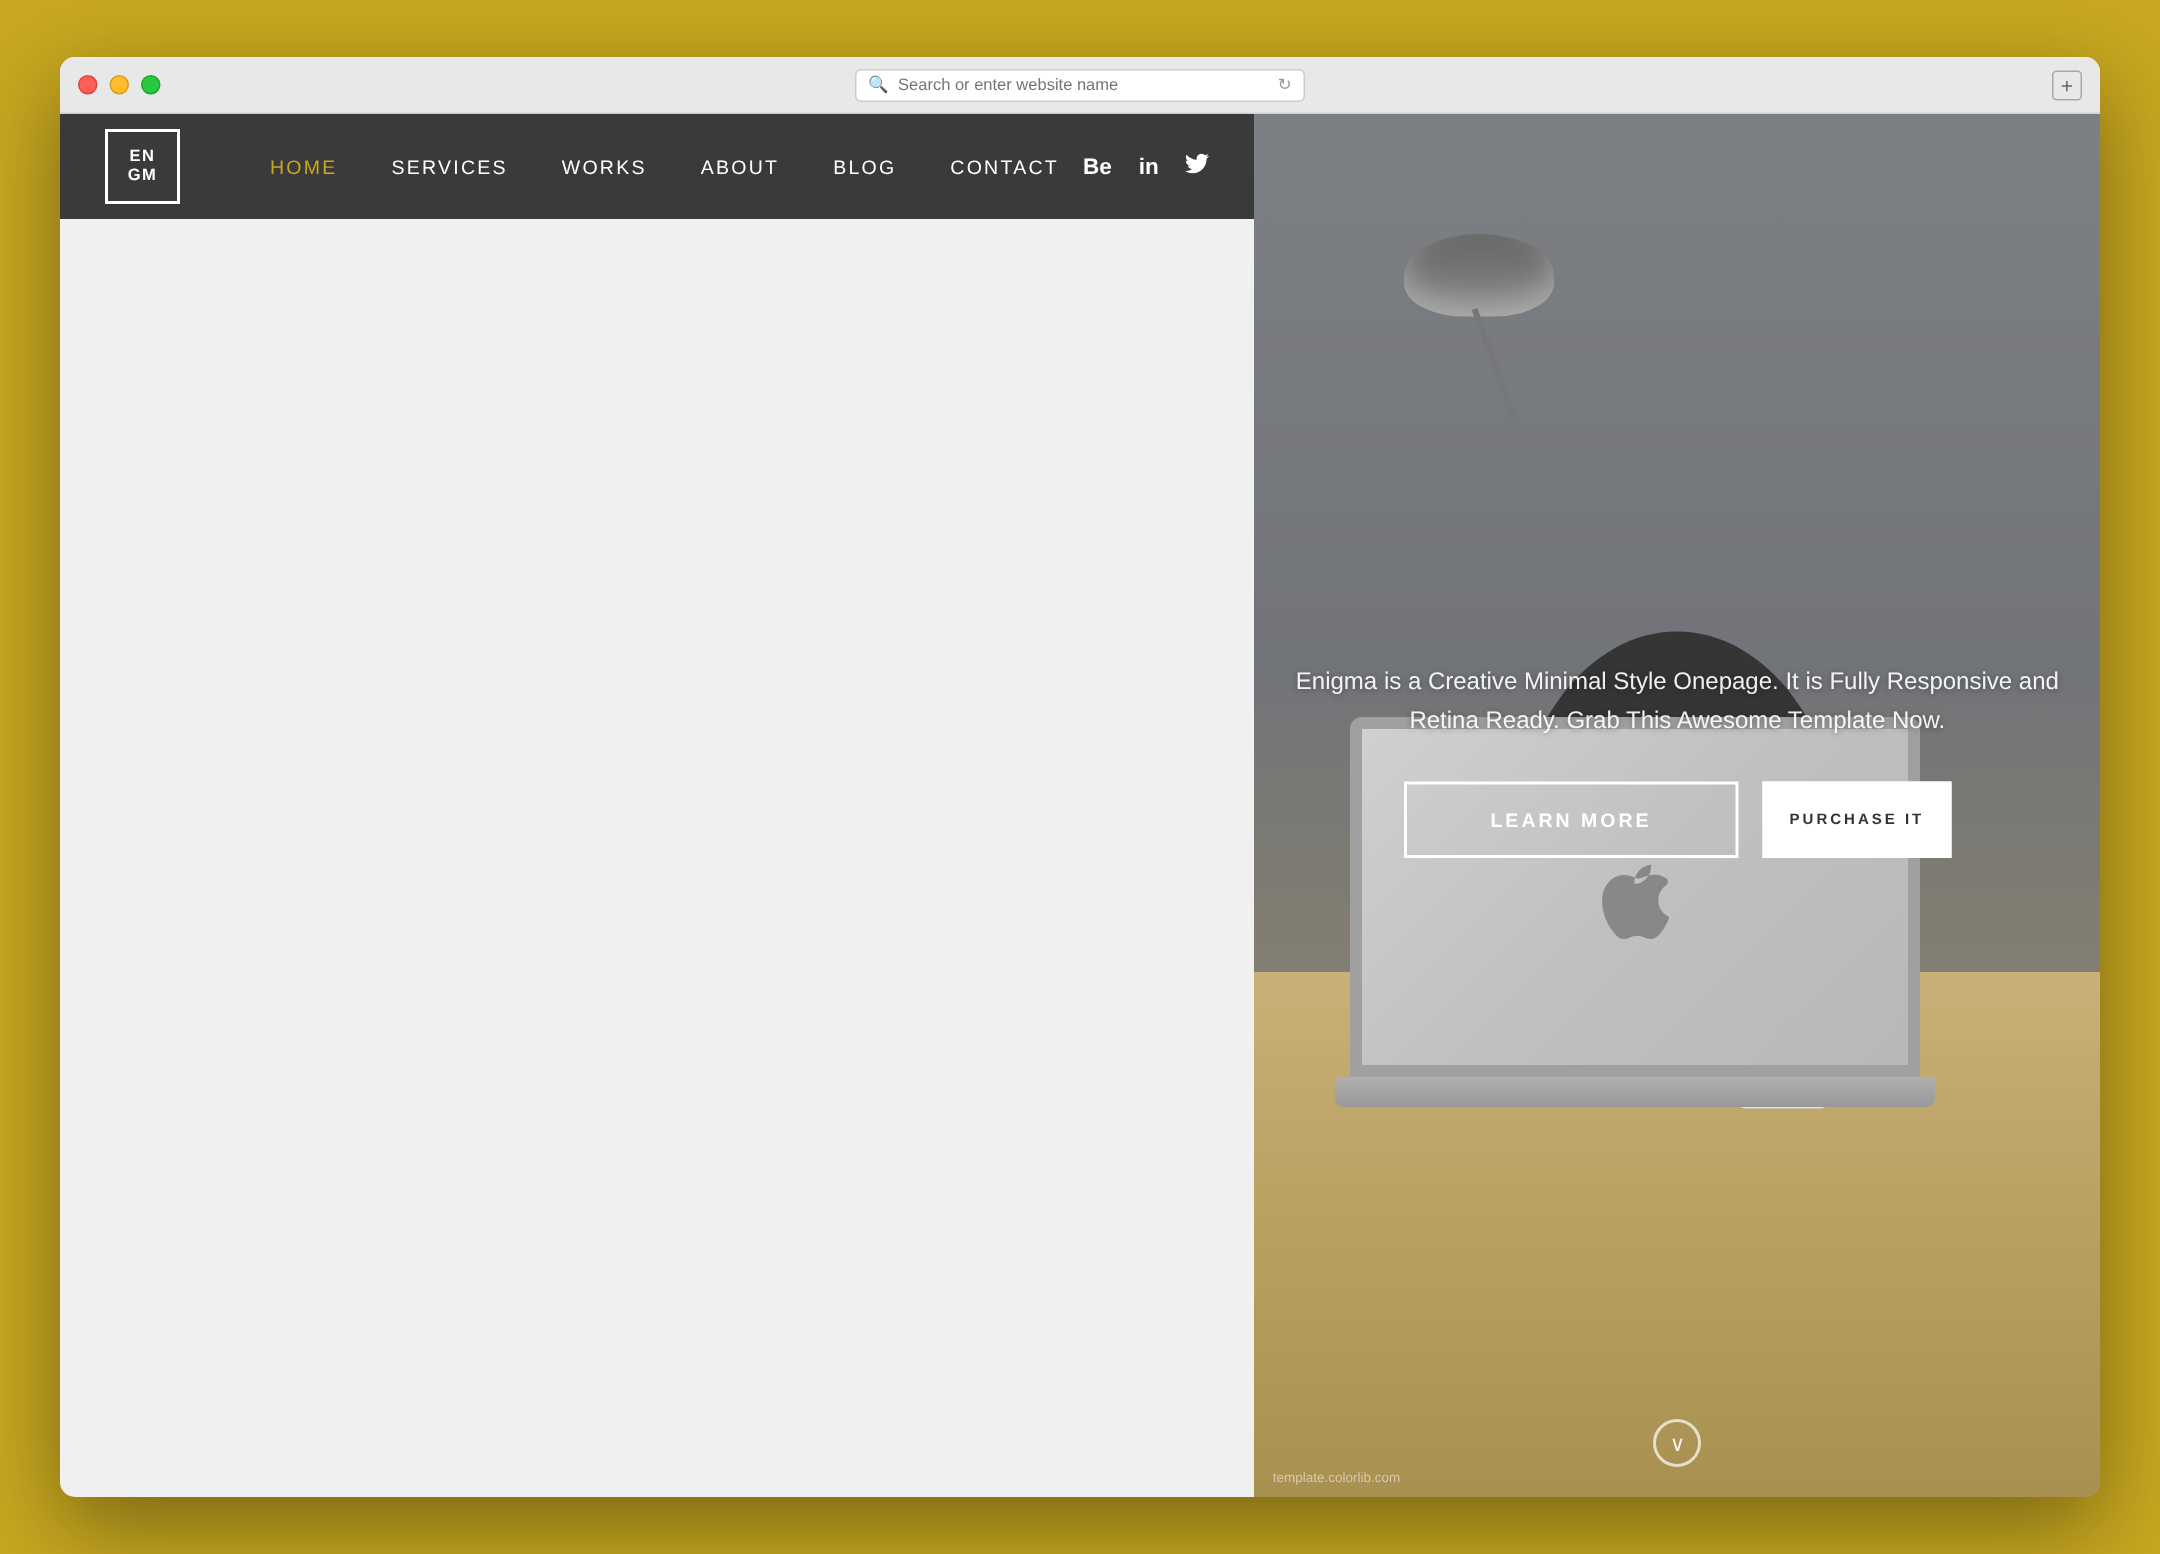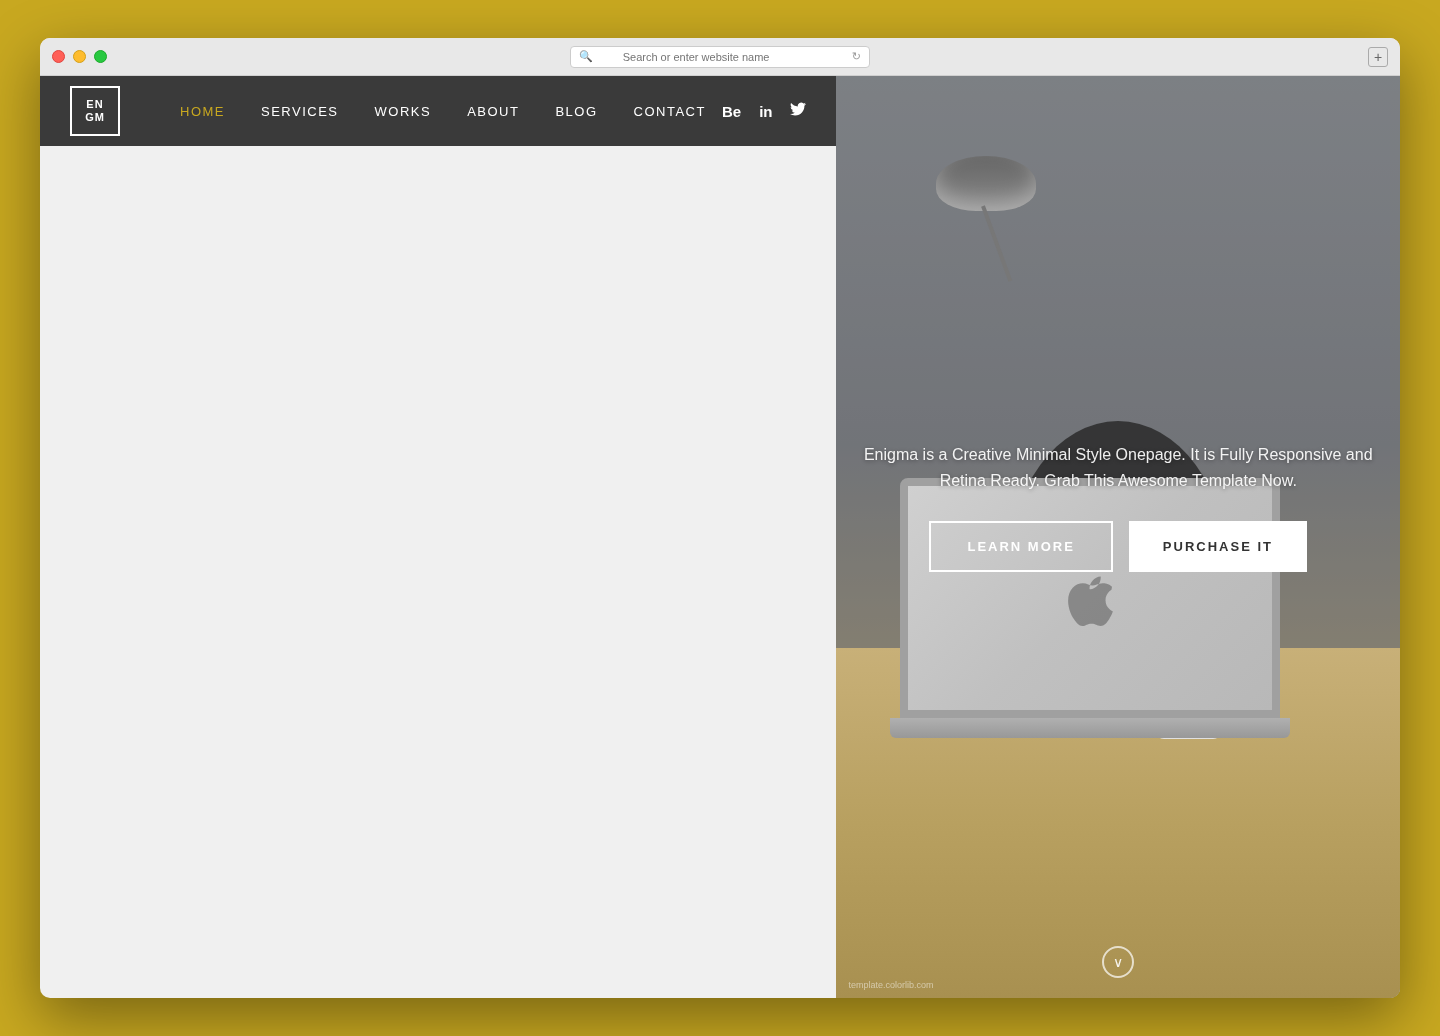--- a/index.html
+++ b/index.html
@@ -73,21 +73,20 @@
       font-size: 11px;
     }
 
     .address-bar input {
       border: none;
       outline: none;
       font-size: 11px;
       color: #666;
       background: transparent;
       width: 100%;
-      margin-left: 24px;
     }
 
     .address-bar .refresh-icon {
       color: #999;
       font-size: 11px;
     }
 
     .new-tab-btn {
       position: absolute;
       right: 12px;
@@ -375,38 +374,38 @@
       text-shadow: 0 1px 4px rgba(0,0,0,0.4);
     }
 
     .hero-buttons {
       display: flex;
       gap: 16px;
       justify-content: center;
     }
 
     .btn-learn-more {
-      padding: 16px 36px;
+      padding: 16px 56px;
       border: 2px solid #fff;
       background: transparent;
       color: #fff;
       font-size: 13px;
       font-weight: 700;
       letter-spacing: 2px;
       text-transform: uppercase;
       cursor: pointer;
       transition: background 0.2s;
     }
 
     .btn-purchase {
-      padding: 16px 32px;
+      padding: 16px 16px;
       border: 2px solid #fff;
       background: #fff;
       color: #333;
-      font-size: 13px;
+      font-size: 10px;
       font-weight: 700;
       letter-spacing: 2px;
       text-transform: uppercase;
       cursor: pointer;
       transition: background 0.2s;
     }
 
     
     .scroll-indicator {
       position: absolute;

